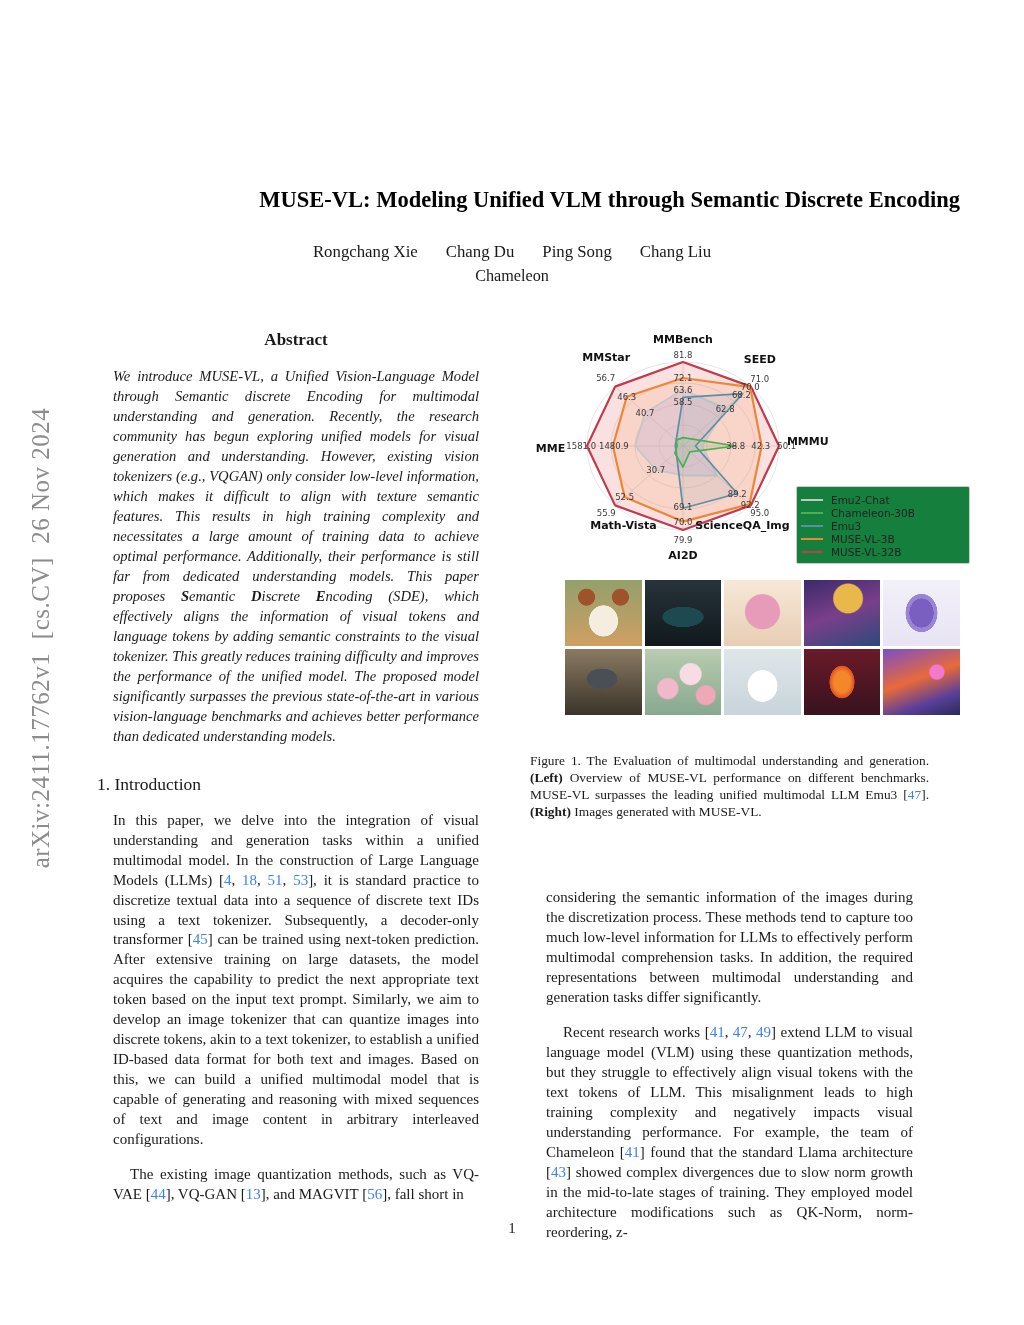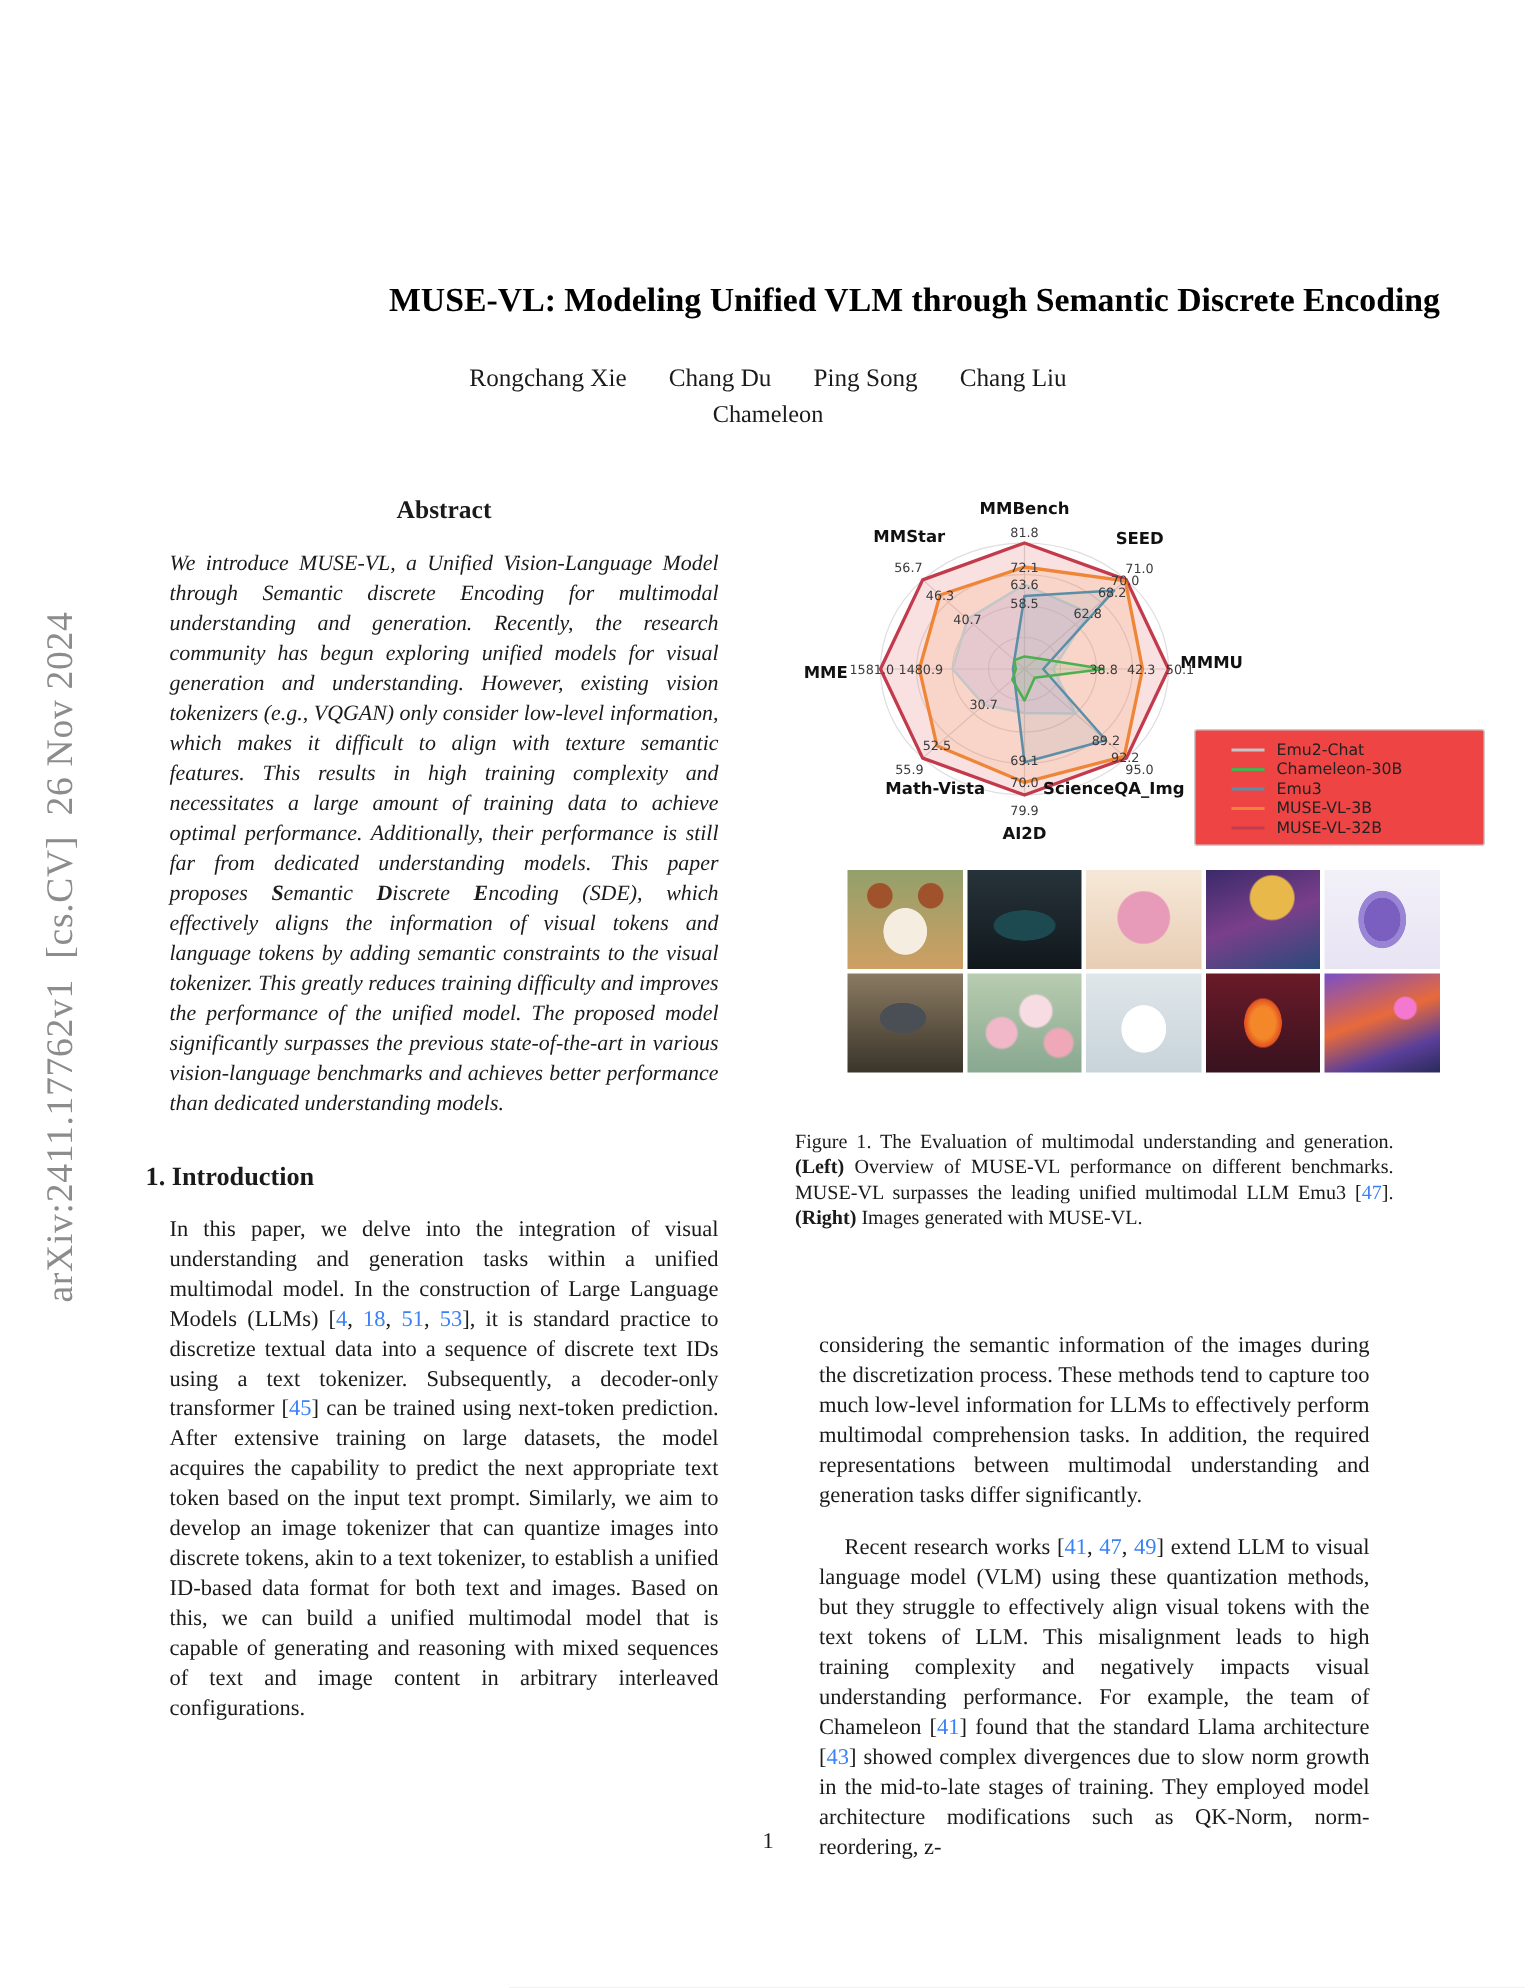--- a/index.html
+++ b/index.html
@@ -16,28 +16,28 @@
   #affiliation{position:absolute;top:267px;left:0;width:1024px;text-align:center;font-size:16.2px;}
   
   .col{position:absolute;text-align:justify;}
   #left-col{left:97px;top:330px;width:398px;}
   #right-col-text{left:530px;top:872px;width:399px;}
   p{margin:16px;}
   .body-text{font-size:15px;line-height:19.9px;}
   .indent{text-indent:17px;}
   .abstract-text{font-style:italic;font-size:14.6px;line-height:20px;}
   .heading-center{text-align:center;font-weight:bold;font-size:17px;margin:0 0 16px 0;}
-  .section-heading{font-weight:bold;font-size:17.5px;margin:28px 0 14px 0;text-align:left;}
+  .section-heading{font-weight:normal;font-size:17.5px;margin:28px 0 14px 0;text-align:left;}
   .seg-b{font-weight:700;}
   .seg-cite{color:#3b82f6;}
   
   #figure1{position:absolute;left:528px;top:328px;width:440px;height:510px;}
   #radar-wrap{position:absolute;left:0;top:0;width:330px;height:250px;}
-  #radar-legend{position:absolute;left:268px;top:158px;width:160px;background:#ef4444;
-        border:1px solid #cccccc;border-radius:2px;padding:6px 8px 5px 24px;
+  #radar-legend{position:absolute;left:268px;top:158px;width:160px;background:#15803d;
+        border:1px solid #cccccc;border-radius:2px;padding:6px 8px 5px 4px;
         font-family:"DejaVu Sans",sans-serif;font-size:10.5px;color:#222;}
   .legend-row{display:flex;align-items:center;gap:8px;height:13px;margin:0;}
   .legend-swatch{display:inline-block;width:22px;height:2px;}
   .legend-label{white-space:nowrap;}
   
   #image-grid{position:absolute;left:37px;top:252px;width:395px;display:grid;
         grid-template-columns:repeat(5,1fr);gap:3px;}
   .gen-img{height:66px;}
   .img-1{background:radial-gradient(circle at 28% 26%,#a0522d 0 11%,transparent 12%),
          radial-gradient(circle at 72% 26%,#a0522d 0 11%,transparent 12%),
@@ -83,20 +83,21 @@
     <span>Ping Song</span>
     <span>Chang Liu</span>
   </div>
   <div id="affiliation">Chameleon</div>
 
   <div id="left-col" class="col">
     <div class="heading-center">Abstract</div>
     <p class="abstract-text"><span>We introduce MUSE-VL, a Unified Vision-Language Model through Semantic discrete Encoding for multimodal understanding and generation. Recently, the research community has begun exploring unified models for visual generation and understanding. However, existing vision tokenizers (e.g., VQGAN) only consider low-level information, which makes it difficult to align with texture semantic features. This results in high training complexity and necessitates a large amount of training data to achieve optimal performance. Additionally, their performance is still far from dedicated understanding models. This paper proposes </span><span class="seg-b">S</span><span>emantic </span><span class="seg-b">D</span><span>iscrete </span><span class="seg-b">E</span><span>ncoding (SDE), which effectively aligns the information of visual tokens and language tokens by adding semantic constraints to the visual tokenizer. This greatly reduces training difficulty and improves the performance of the unified model. The proposed model significantly surpasses the previous state-of-the-art in various vision-language benchmarks and achieves better performance than dedicated understanding models.</span></p>
     <div class="section-heading">1. Introduction</div>
     <p class="body-text"><span>In this paper, we delve into the integration of visual understanding and generation tasks within a unified multimodal model.  In the construction of Large Language Models (LLMs) [</span><span class="seg-cite">4</span><span>, </span><span class="seg-cite">18</span><span>, </span><span class="seg-cite">51</span><span>, </span><span class="seg-cite">53</span><span>], it is standard practice to discretize textual data into a sequence of discrete text IDs using a text tokenizer.  Subsequently, a decoder-only transformer [</span><span class="seg-cite">45</span><span>] can be trained using next-token prediction. After extensive training on large datasets, the model acquires the capability to predict the next appropriate text token based on the input text prompt.  Similarly, we aim to develop an image tokenizer that can quantize images into discrete tokens, akin to a text tokenizer, to establish a unified ID-based data format for both text and images. Based on this, we can build a unified multimodal model that is capable of generating and reasoning with mixed sequences of text and image content in arbitrary interleaved configurations.</span></p>
+    <p class="body-text indent"><span>The existing image quantization methods, such as VQ-VAE [</span><span class="seg-cite">44</span><span>], VQ-GAN [</span><span class="seg-cite">13</span><span>], and MAGVIT [</span><span class="seg-cite">56</span><span>], fall short in</span></p>
   </div>
 
   <div id="figure1">
     <div id="radar-wrap">
       <svg id="radar-svg" width="330" height="250">
           <ellipse cx="155" cy="118" rx="24" ry="21" fill="none" stroke="#dedede" stroke-width="0.8"></ellipse>
           <ellipse cx="155" cy="118" rx="48" ry="42" fill="none" stroke="#dedede" stroke-width="0.8"></ellipse>
           <ellipse cx="155" cy="118" rx="72" ry="63" fill="none" stroke="#dedede" stroke-width="0.8"></ellipse>
           <ellipse cx="155" cy="118" rx="96" ry="84" fill="none" stroke="#dedede" stroke-width="0.8"></ellipse>
           <line x1="155" y1="118" x2="155" y2="34" stroke="#d8d8d8" stroke-width="0.8"></line>

